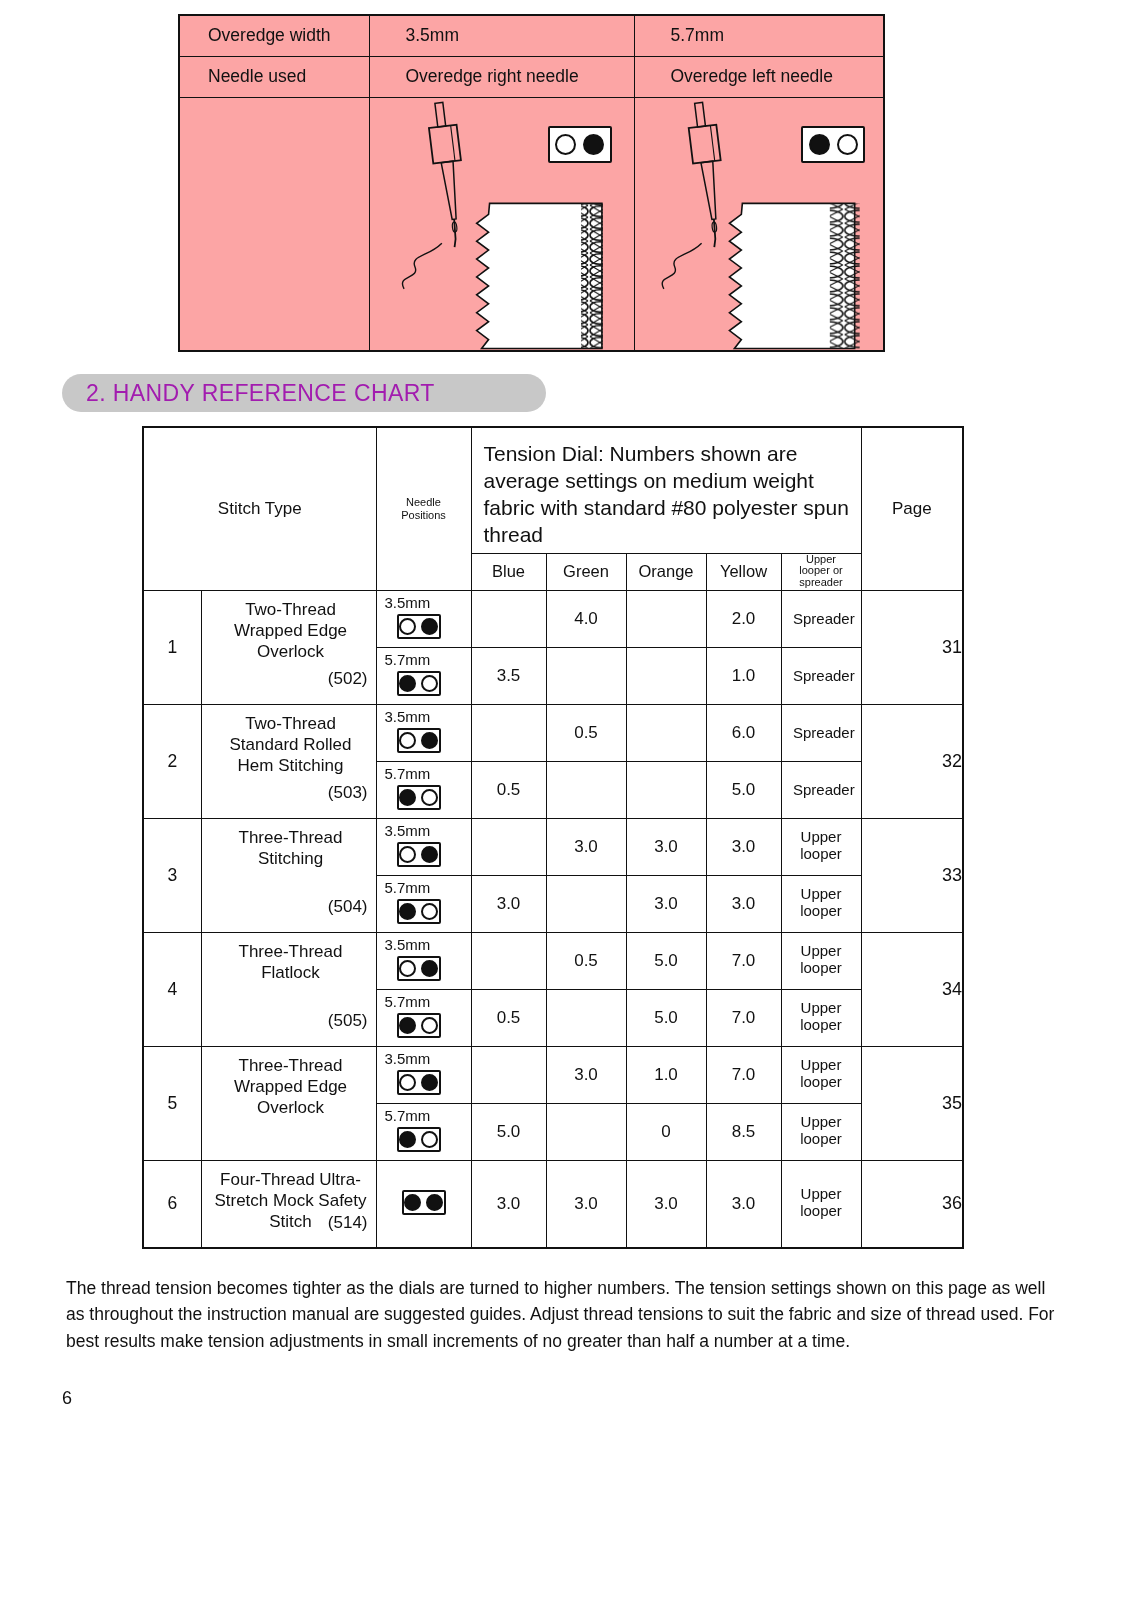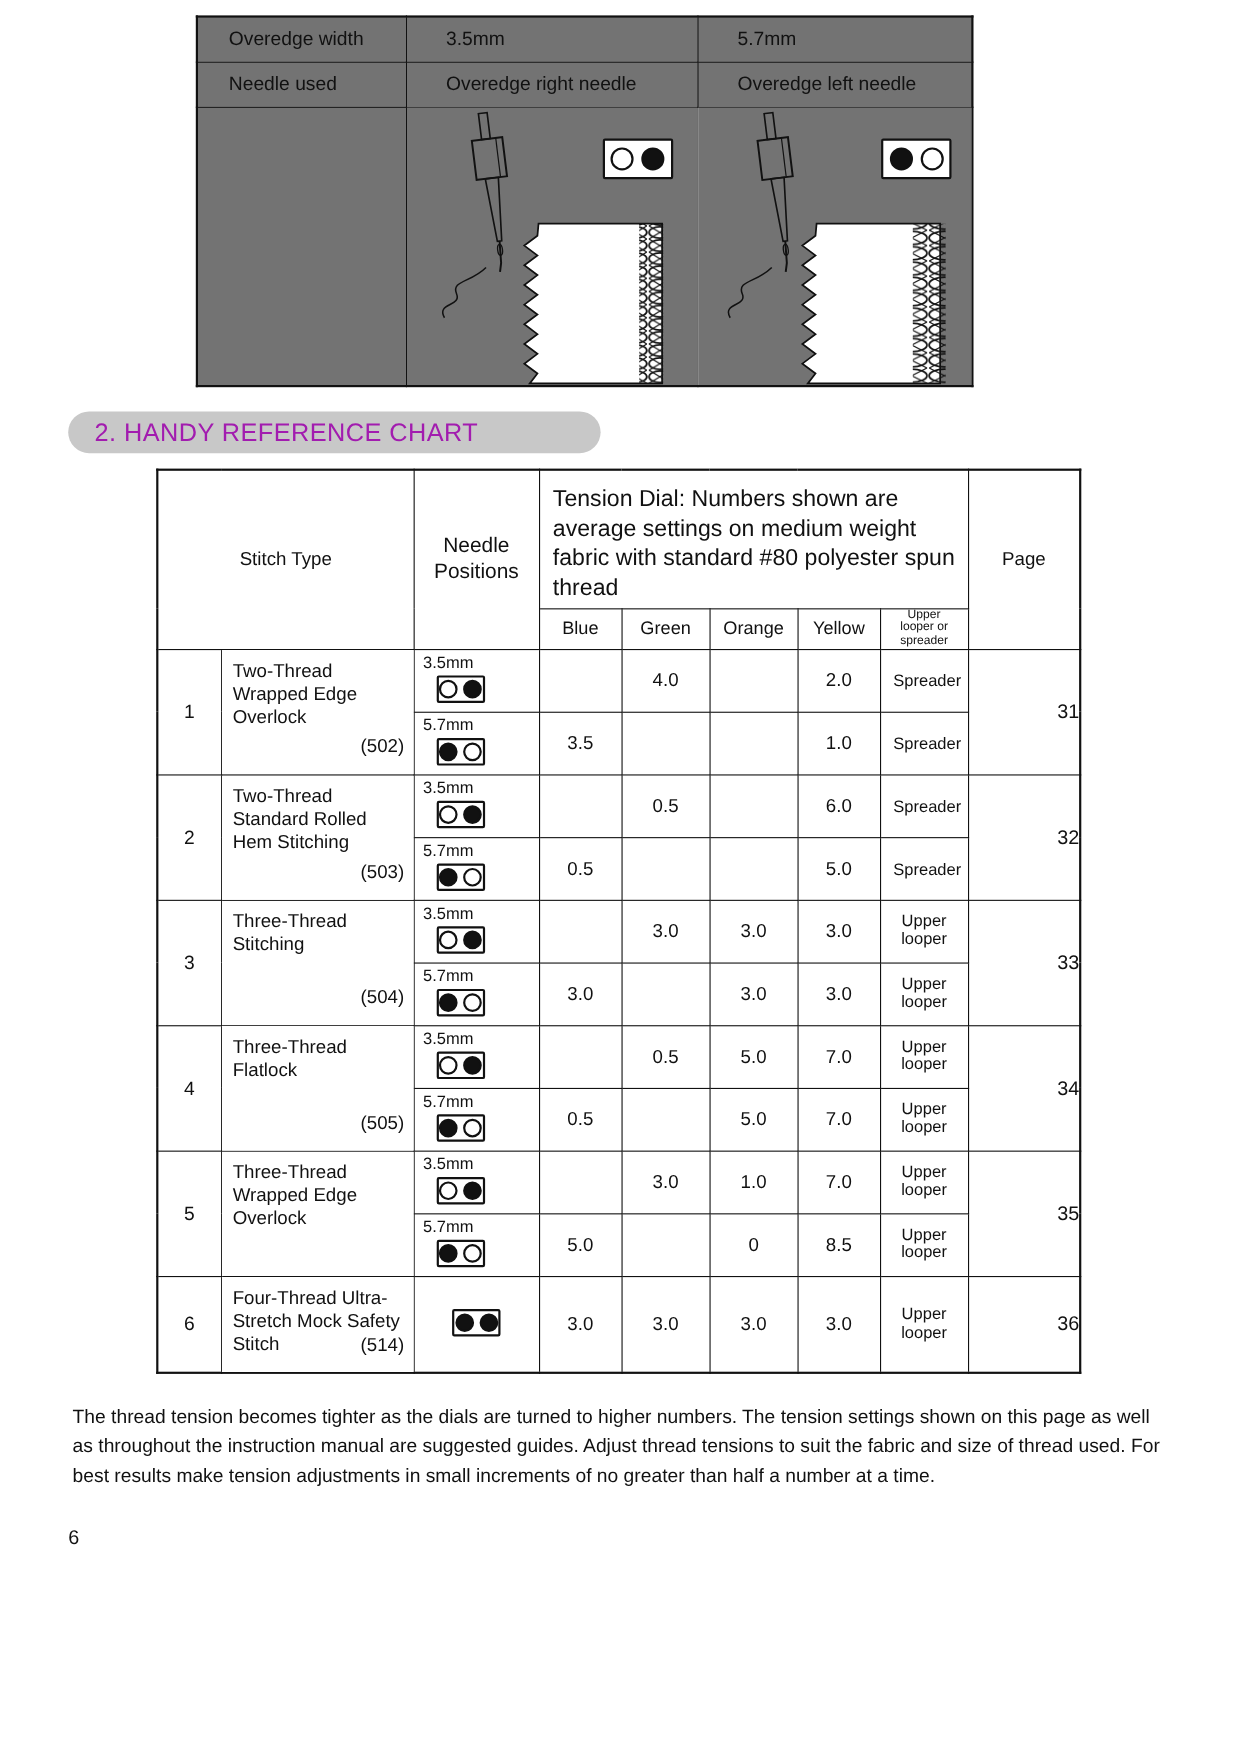--- a/index.html
+++ b/index.html
@@ -10,21 +10,21 @@
     overflow:hidden;
   }
   .sheet { width:1129px; height:1600px; position:relative; background:#fff; }
 
   .intro { margin:72px 64px 0 62px; font-size:17.5px; line-height:1.46; }
 
   table { border-collapse:collapse; }
 
   
   .t1 { margin:14px 0 0 178px; border:2.5px solid #111; }
-  .t1 td { border:1.6px solid #111; font-size:17.5px; vertical-align:middle; padding:4px 8px 4px 28px; background:#737373; }
+  .t1 td { border:1.6px solid #111; font-size:17.5px; vertical-align:middle; padding:4px 8px 4px 28px; background:#fca5a5; }
   .t1 td.val { padding-left:36px; }
   .t1 tr.r1 td, .t1 tr.r2 td { height:41px; }
   .t1 tr.r3 td { height:48px; }
   .t1 td.illcell { height:254px; padding:0; position:relative; }
   .illus { display:block; width:100%; height:100%; }
 
   
   .nicon { width:44px; height:25px; border:2px solid #111; border-radius:2px;
            display:flex; align-items:center; justify-content:center; gap:5px; background:#fff; }
   .nicon::before, .nicon::after { content:""; width:13px; height:13px; border-radius:50%;
@@ -42,31 +42,31 @@
   
   .pill { margin:22px 0 0 62px; width:484px; height:38px; background:#c8c8c8;
           border-radius:19px; display:flex; align-items:center; padding-left:24px;
           font-size:23px; letter-spacing:0.4px; color:#a21caf; }
 
   
   .t2 { margin:14px 0 0 142px; border:2.5px solid #111; }
   .t2 td { border:1.6px solid #111; text-align:center; vertical-align:middle;
            font-size:17px; background:#fff; }
   .t2 .h-st { font-size:17px; }
-  .t2 .h-np { font-size:19px; line-height:1.2; padding:0 18px;margin-left:34px; }
+  .t2 .h-np { font-size:11px; line-height:1.2; padding:0 18px;margin-left:34px; }
   .t2 .h-tn { text-align:left; vertical-align:top; padding:13px 10px 4px 12px;
               font-size:21px; line-height:1.28; height:75px; }
   .t2 .h-c  { height:36px; font-size:16.5px; }
   .loophdr  { display:inline-block; font-size:11px; line-height:1.05; max-width:54px; }
   .t2 .h-pg { font-size:17px; }
 
   .t2 td.c-num  { font-size:17.5px; }
   .t2 td.c-name { text-align:left; vertical-align:top; padding:8px 6px 6px 10px;
                   position:relative; font-size:17px; line-height:1.25; }
-  .sname { max-width:158px; }
+  .sname { max-width:158px;text-align:center; }
   .scode { position:absolute; right:8px; bottom:14px; font-size:17px; }
   .t2 td.c-needle { padding:0; vertical-align:top; height:57px; }
   .ncell { display:flex; flex-direction:column; align-items:flex-start; padding:3px 6px 4px 8px; }
   .nsize { font-size:15px; }
   .ncell .nicon { margin:3px 0 0 12px; }
   .ncell.solo { align-items:center; justify-content:center; height:84px; padding:0; }
   .ncell.solo .nicon { margin:0; }
   .t2 td.v { font-size:17px; }
   .loopspan { display:inline-block; font-size:15px; line-height:1.12; max-width:56px; }
   .t2 td.c-page { font-size:18px;text-align:right; }

